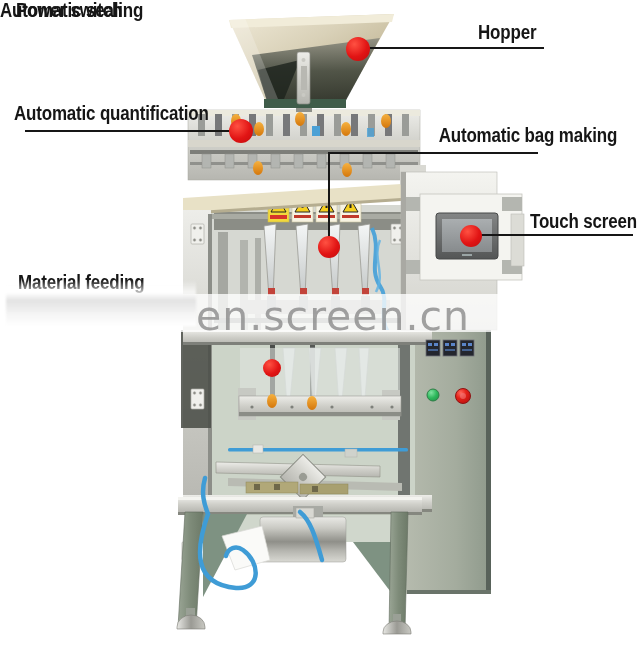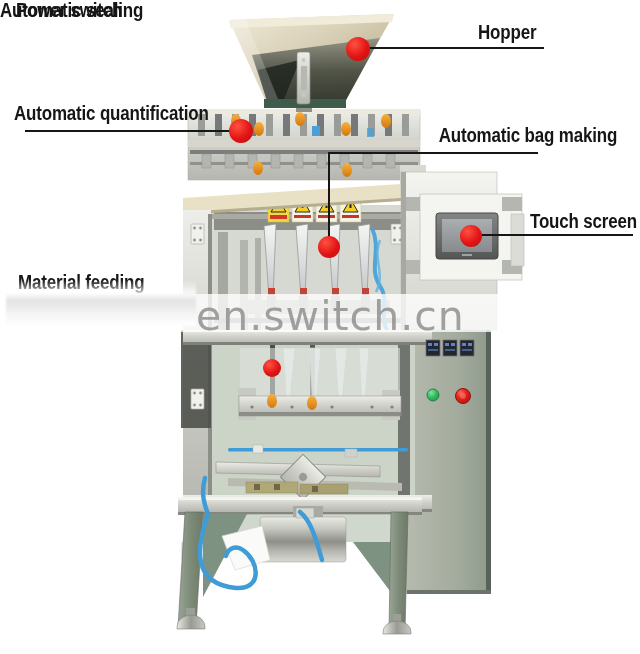--- a/index.html
+++ b/index.html
@@ -436,21 +436,21 @@
       <g>
         <rect x="186" y="608" width="9" height="12" fill="#9aa096"></rect>
         <path d="M177,627 A14,12 0 0 1 205,627 L205,629 L177,629 Z" fill="url(#gFoot)" stroke="#7c7c76" stroke-width="0.6"></path>
         <rect x="393" y="614" width="8" height="11" fill="#9aa096"></rect>
         <path d="M383,632 A14,11 0 0 1 411,632 L411,634 L383,634 Z" fill="url(#gFoot)" stroke="#7c7c76" stroke-width="0.6"></path>
       </g>
     </g>
   </svg>
 
   <div class="wm-band"></div>
-  <div class="wm-text">en.switch.cn</div>
+  <div class="wm-text">en.screen.cn</div>
 
   <span class="ann-label ann-hopper-label">Hopper</span>
   <div class="hline ann-hopper-line"></div>
   <div class="dot ann-hopper-dot"></div>
 
   <span class="ann-label ann-quant-label">Automatic quantification</span>
   <div class="hline ann-quant-line"></div>
   <div class="dot ann-quant-dot"></div>
 
   <span class="ann-label right-anchored ann-bag-label">Automatic bag making</span>

